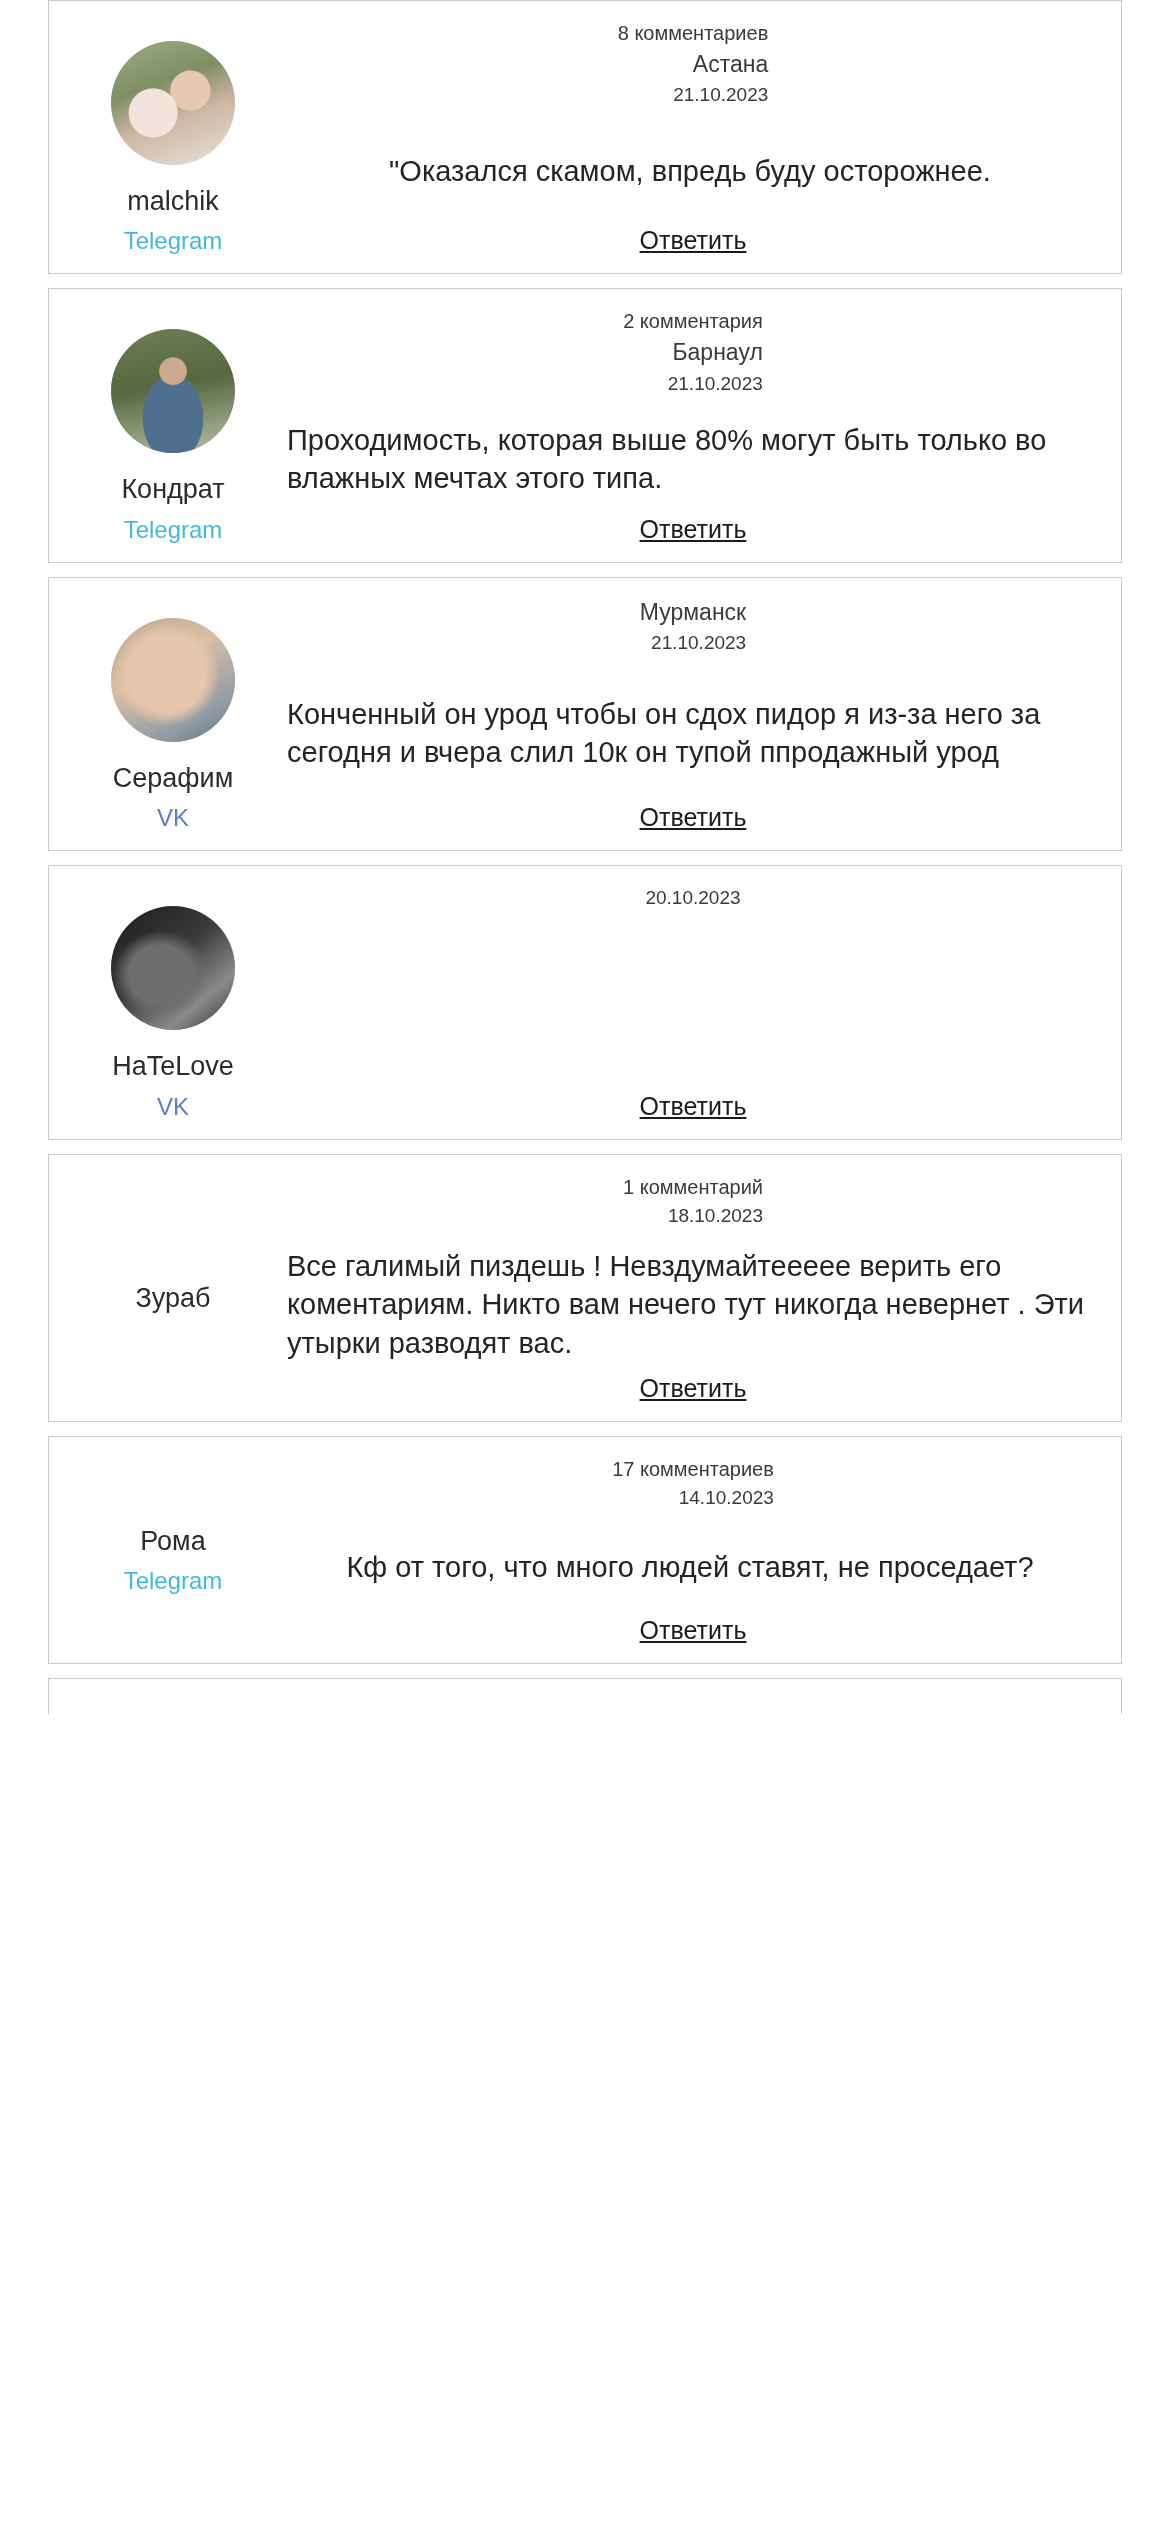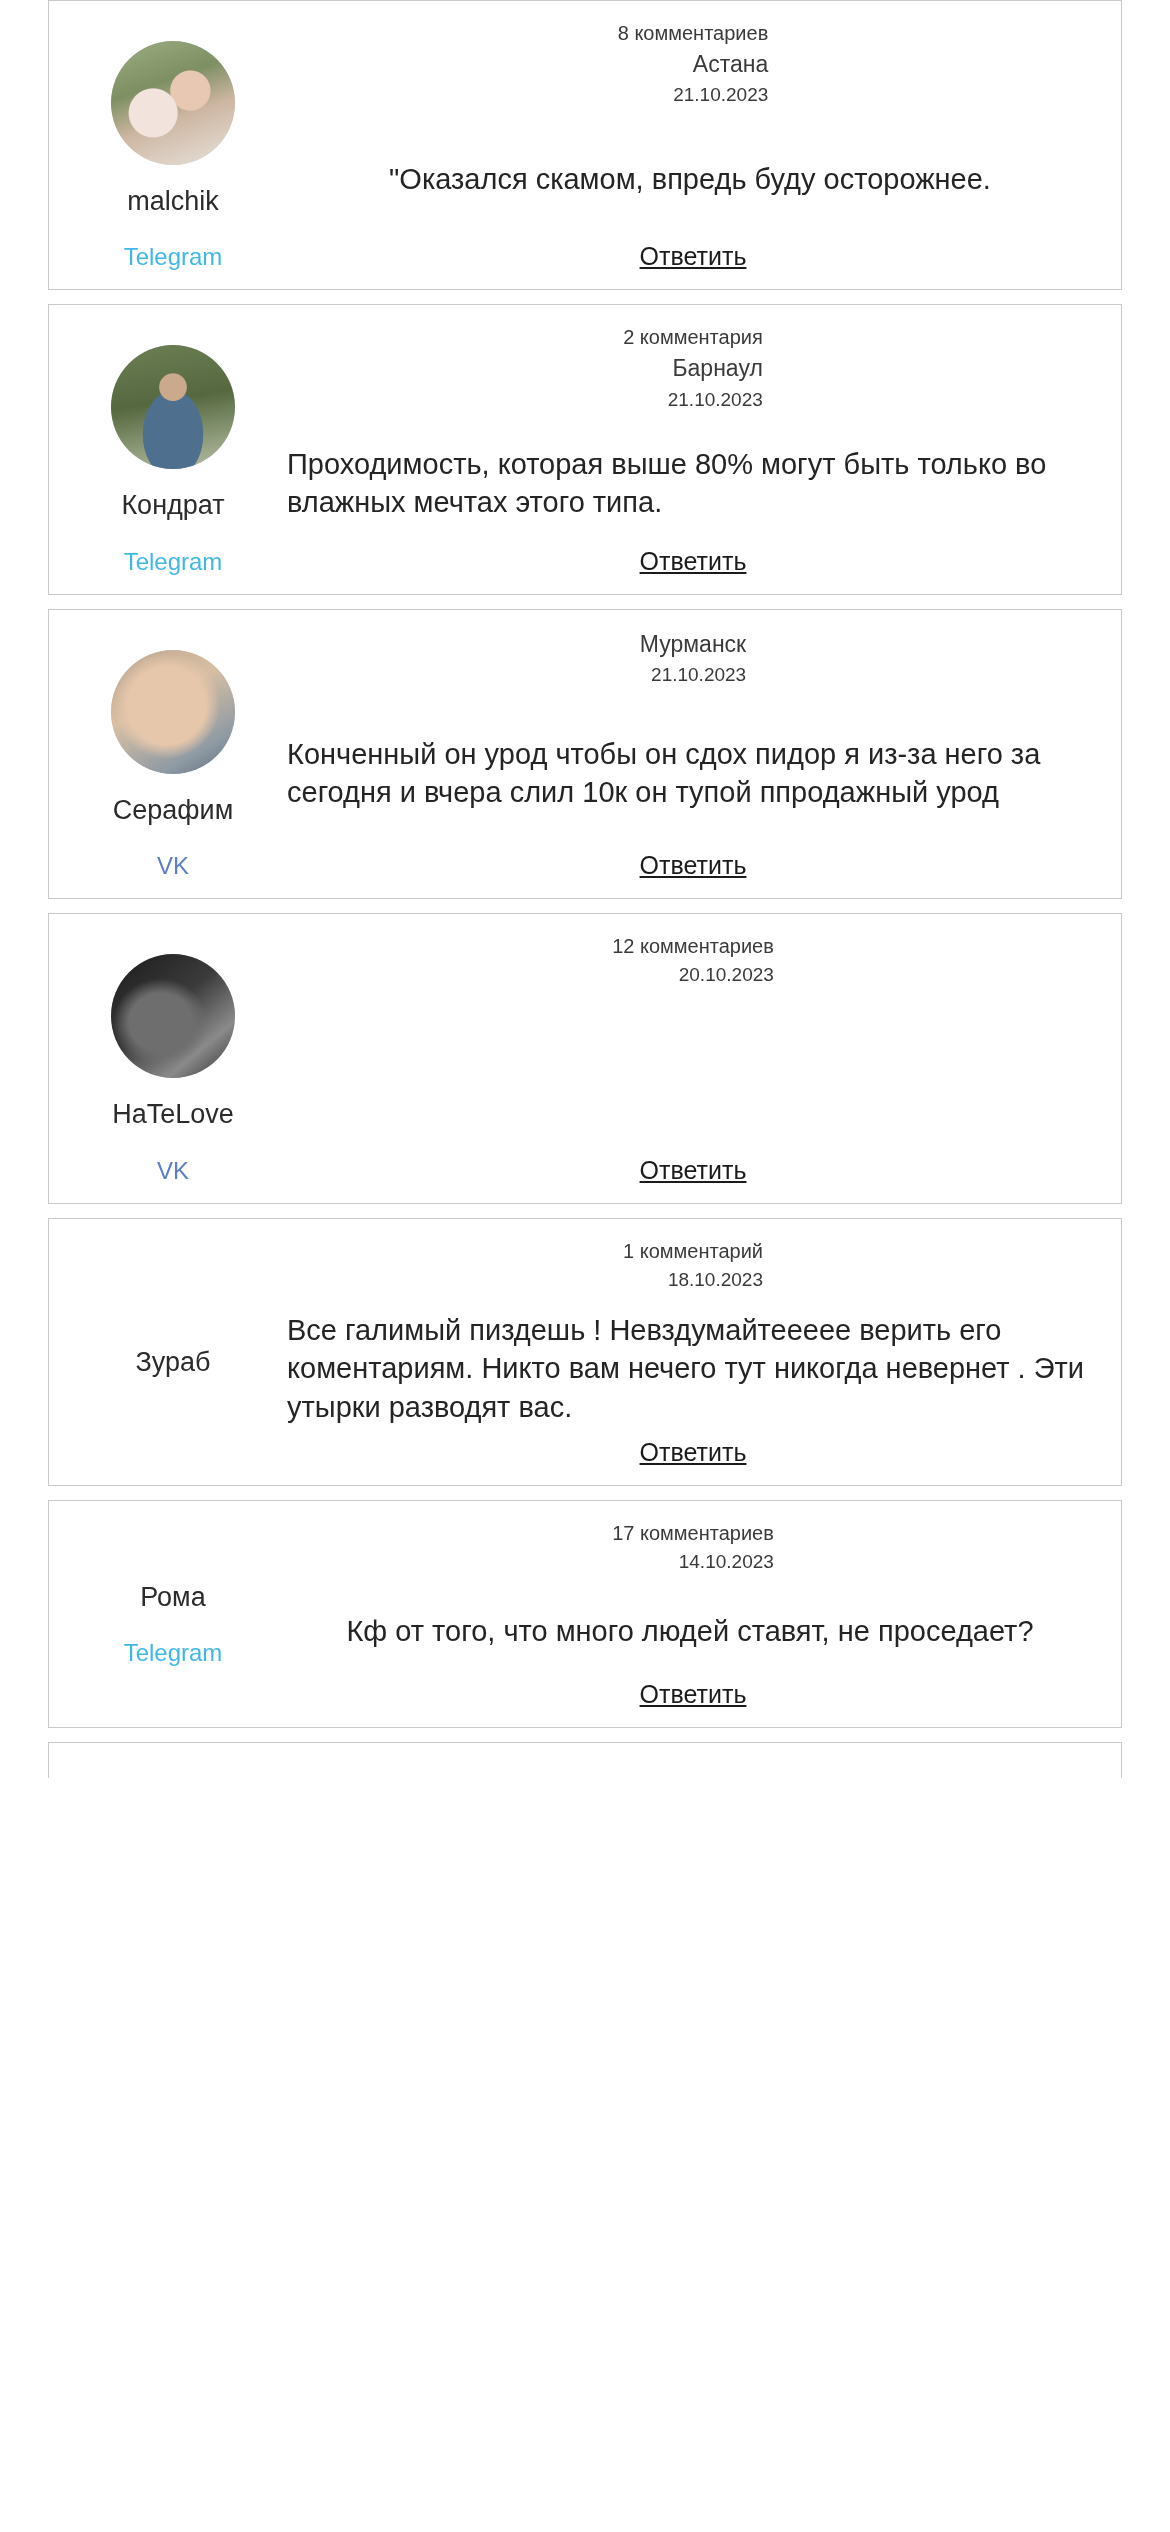--- a/index.html
+++ b/index.html
@@ -80,21 +80,21 @@
   }
   .author-name {
     margin-top: 20px;
     font-size: 27px;
     color: #2b2b2b;
     text-align: center;
     line-height: 1.2;
     word-break: break-word;
   }
   .author-source {
-    margin-top: 26px;
+    margin-top: 10px;
     font-size: 24px;
     text-align: center;
   }
   .src-telegram { color: #41b8e3; }
   .src-vk { color: #5b7ec4; }
 
   .body-col {
     flex: 1 1 auto;
     display: flex;
     flex-direction: column;
@@ -207,21 +207,20 @@
   <div class="comment-card">
     <div class="author-col">
       <div class="avatar av-hands">
           <div class="ph"></div>
         </div>
       <div class="author-name">HaTeLove</div>
       <div class="author-source src-vk">VK</div>
     </div>
     <div class="body-col">
       <div class="meta">
-        <span class="count">12 комментариев</span>
         <span class="city"></span>
         <span class="date">20.10.2023</span>
       </div>
       <div class="reply-row">
         <span class="reply-link">Ответить</span>
       </div>
     </div>
   </div>
 
   <div class="comment-card">

